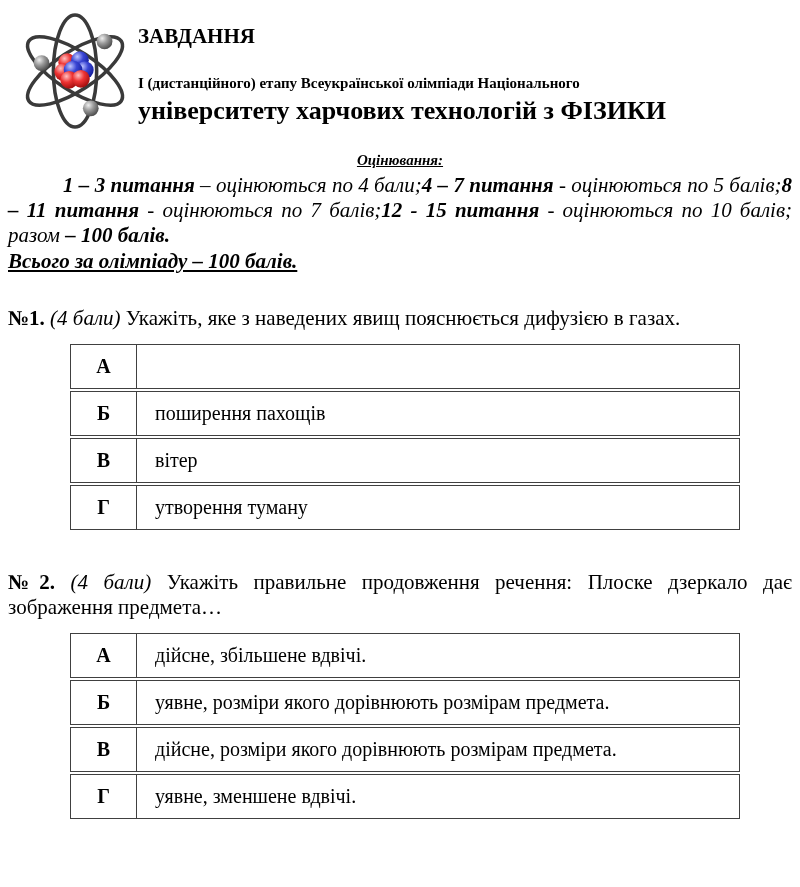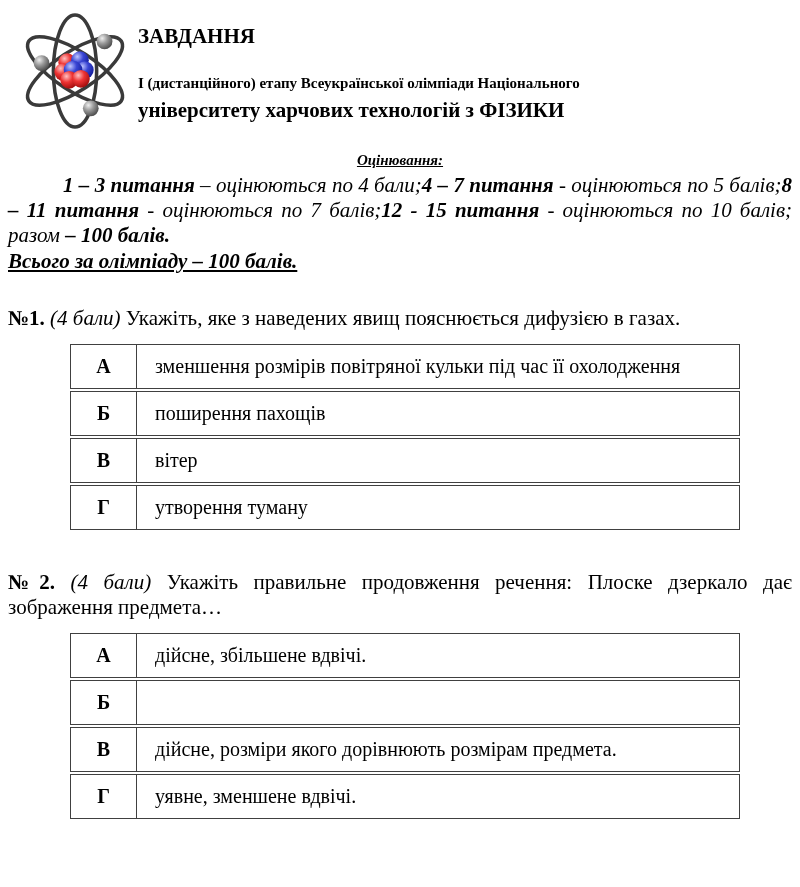--- a/index.html
+++ b/index.html
@@ -12,21 +12,21 @@
   }
   .page { width: 800px; height: 887px; padding: 0 8px; }
 
   
   .header { display: flex; margin-top: 8px; }
   .atom-wrap { flex: 0 0 130px; }
   .atom-wrap svg { margin-left: 10px; display: block; }
   .header-text { flex: 1; text-align: left; padding-top: 16px; }
   .doc-title { font-size: 21px; font-weight: bold; }
   .doc-sub { font-size: 15px; font-weight: bold; line-height: 27px; margin-top: 21px; white-space: nowrap; }
-  .doc-sub2 { font-size: 21px; font-weight: bold; line-height: 27px; white-space: nowrap; }
+  .doc-sub2 { font-size: 26px; font-weight: bold; line-height: 27px; white-space: nowrap; }
 
   
   .scoring { margin-top: 18px; }
   .scoring-heading {
     text-align: center; font-size: 15px;
     font-weight: bold; font-style: italic;
     text-decoration: underline;
   }
   .scoring-body {
     margin-top: 4px; font-size: 21px; font-style: italic;
@@ -124,23 +124,20 @@
 
   <div class="question">
     <p class="q-text">
       <span class="q-num">№1.</span>
       <span class="q-points">(4 бали)</span>
       <span>Укажіть, яке з наведених явищ пояснюється дифузією в газах.</span>
     </p>
     <div class="options">
       <div class="opt-row">
         <div class="opt-letter">А</div>
-        <div class="opt-text">
-            <div>зменшення розмірів повітряної кульки під час її охолодження</div>
-          </div>
       </div>
       <div class="opt-row">
         <div class="opt-letter">Б</div>
         <div class="opt-text">
             <div>поширення пахощів</div>
           </div>
       </div>
       <div class="opt-row">
         <div class="opt-letter">В</div>
         <div class="opt-text">
@@ -164,20 +161,23 @@
     </p>
     <div class="options">
       <div class="opt-row">
         <div class="opt-letter">А</div>
         <div class="opt-text">
             <div>дійсне, збільшене вдвічі.</div>
           </div>
       </div>
       <div class="opt-row">
         <div class="opt-letter">Б</div>
+        <div class="opt-text">
+            <div>уявне, розміри якого дорівнюють розмірам предмета.</div>
+          </div>
       </div>
       <div class="opt-row">
         <div class="opt-letter">В</div>
         <div class="opt-text">
             <div>дійсне, розміри якого дорівнюють розмірам предмета.</div>
           </div>
       </div>
       <div class="opt-row">
         <div class="opt-letter">Г</div>
         <div class="opt-text">

